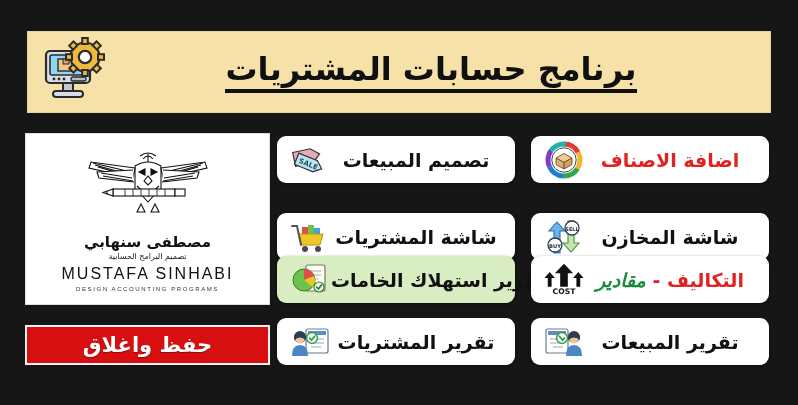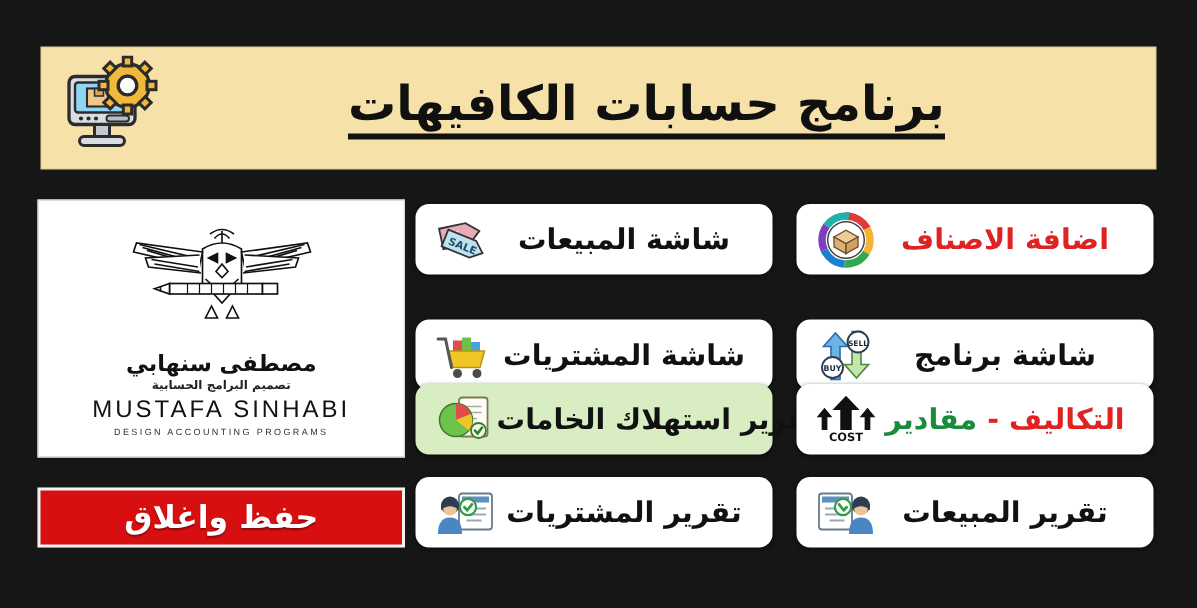--- a/index.html
+++ b/index.html
@@ -87,21 +87,20 @@
     color: #111;
     margin-top: 1px;
     font-family: "DejaVu Sans", sans-serif;
   }
   .logo-ar-sub {
     direction: rtl;
     font-size: 8px;
     color: #222;
     margin-top: 1px;
     font-family: "DejaVu Sans", sans-serif;
-    font-weight: bold;
   }
   .logo-en-name {
     font-size: 16px;
     font-weight: normal;
     letter-spacing: 2.0px;
     color: #111;
     margin-top: 4px;
     font-family: "Liberation Sans", sans-serif;
   }
   .logo-en-sub {
@@ -164,21 +163,21 @@
     direction: rtl;
     text-align: center;
     font-size: 19px;
     font-weight: bold;
     color: #111;
     font-family: "DejaVu Sans", sans-serif;
     white-space: nowrap;
     padding-right: 4px;
   }
   .btn-label .red { color: #e02222; }
-  .btn-label .green-t { color: #1a8a3c; }
+  .btn-label .green-t { color: #1a8a3c; font-style: italic; }
   .btn-label .dash { color: #e02222; }
 
   
   .col-mid { left: 277px; width: 238px; }
   .col-right { left: 531px; width: 238px; }
   .row1 { top: 136px; }
   .row2 { top: 213px; }
   .row3 { top: 256px; }
   .row4 { top: 318px; }
 
@@ -239,21 +238,21 @@
             <rect x="-14.5" y="-14.5" width="5.6" height="6" transform="rotate(45 -11.7 -11.5)"></rect>
             <rect x="8.9" y="8.5" width="5.6" height="6" transform="rotate(45 11.7 11.5)"></rect>
             <rect x="8.9" y="-14.5" width="5.6" height="6" transform="rotate(-45 11.7 -11.5)"></rect>
             <rect x="-14.5" y="8.5" width="5.6" height="6" transform="rotate(-45 -11.7 11.5)"></rect>
           </g>
           <circle cx="0" cy="0" r="6.2" fill="#ffffff" stroke="#2b2b2b" stroke-width="2.2"></circle>
         </g>
       </svg>
     </div>
     <div class="header-title-wrap">
-      <div class="header-title">برنامج حسابات الكافيهات</div>
+      <div class="header-title">برنامج حسابات المشتريات</div>
     </div>
   </div>
 
   <div class="logo-panel">
     <div class="logo-mark">
       <svg width="150" height="80" viewBox="0 0 150 80">
         <g fill="none" stroke="#111" stroke-width="1.1">
 
           <path d="M67 8 Q75 2 83 8"></path>
           <path d="M70 11 Q75 5 80 11"></path>
@@ -308,21 +307,21 @@
         <g transform="rotate(-12 20 14)">
           <path d="M4 6 L22 6 L30 13 L22 20 L4 20 Z" fill="#e8aab6" stroke="#333" stroke-width="1.2"></path>
           <text x="10" y="16" font-family="DejaVu Sans" font-size="8" font-weight="bold" fill="#fff">%</text>
         </g>
         <g transform="rotate(22 20 20)">
           <path d="M6 15 L26 15 L33 21 L26 27 L6 27 Z" fill="#bfe2ef" stroke="#333" stroke-width="1.2"></path>
           <text x="9" y="24" font-family="DejaVu Sans" font-size="7" font-weight="bold" fill="#1c4f66">SALE</text>
         </g>
       </svg>
     </span>
-    <span class="btn-label">شاشة المبيعات</span>
+    <span class="btn-label">تصميم المبيعات</span>
   </div>
 
   <div class="menu-btn col-mid row2">
     <span class="btn-icon">
       <svg width="42" height="34" viewBox="0 0 42 34">
 
         <rect x="13" y="7" width="6" height="8" fill="#e44b4b"></rect>
         <rect x="19" y="5" width="6" height="10" fill="#6cc24a"></rect>
         <rect x="25" y="8" width="6" height="7" fill="#4a9fe0"></rect>
 
@@ -406,21 +405,21 @@
 
         <path d="M25 2 L25 24 L20 24 L28 33 L36 24 L31 24 L31 2 Z" fill="#c6e6b0" stroke="#4d8a3a" stroke-width="1.1"></path>
 
         <circle cx="12" cy="26" r="7" fill="#ffffff" stroke="#2e3d52" stroke-width="1.3"></circle>
         <text x="12" y="28.5" text-anchor="middle" font-family="DejaVu Sans" font-size="5.2" font-weight="bold" fill="#1a2a3a">BUY</text>
 
         <circle cx="29" cy="9" r="7" fill="#ffffff" stroke="#2e3d52" stroke-width="1.3"></circle>
         <text x="29" y="11.5" text-anchor="middle" font-family="DejaVu Sans" font-size="5" font-weight="bold" fill="#1a2a3a">SELL</text>
       </svg>
     </span>
-    <span class="btn-label">شاشة برنامج</span>
+    <span class="btn-label">شاشة المخازن</span>
   </div>
 
   <div class="menu-btn col-right row3">
     <span class="btn-icon">
       <svg width="44" height="36" viewBox="0 0 44 36">
 
         <path d="M5 25 L5 16 L1.5 16 L7 9.5 L12.5 16 L9 16 L9 25 Z" fill="#111"></path>
 
         <path d="M18 25 L18 11 L12.5 11 L22 1 L31.5 11 L26 11 L26 25 Z" fill="#111"></path>
 

